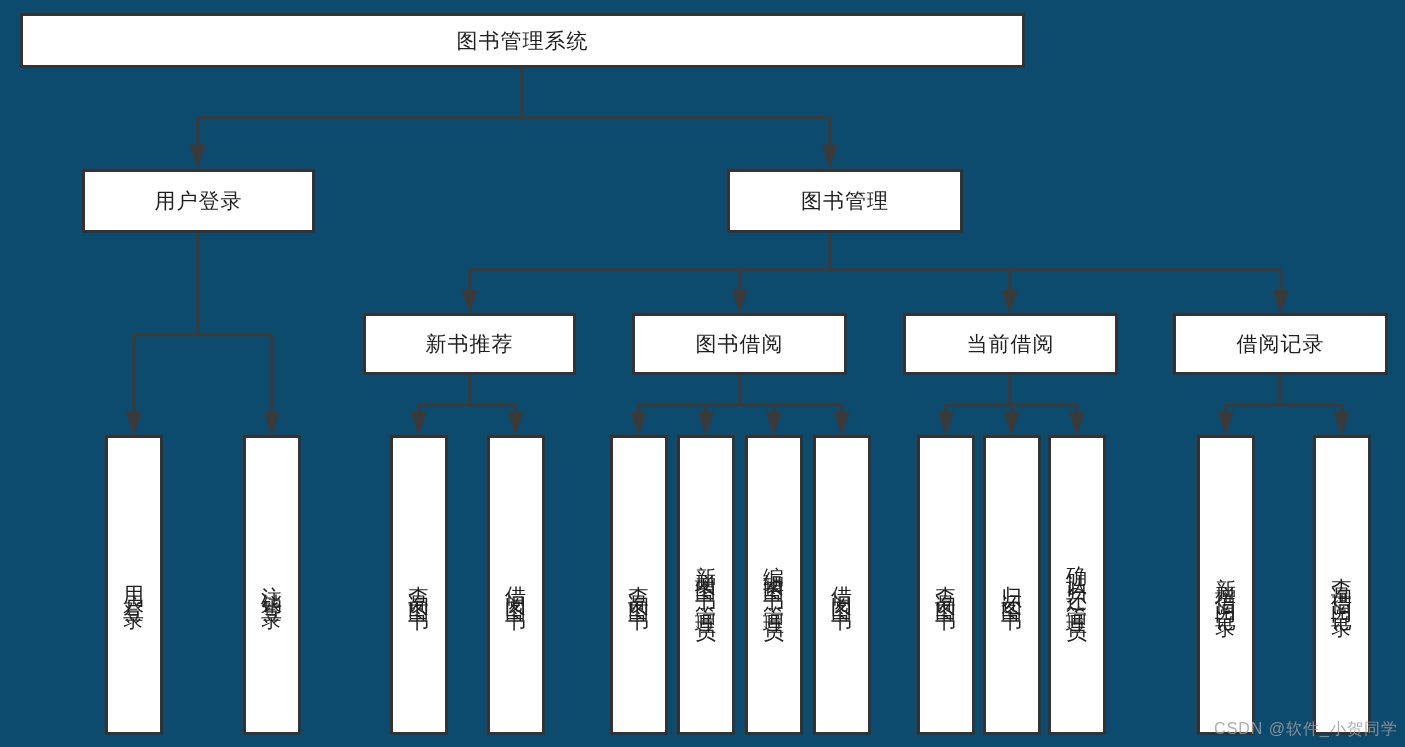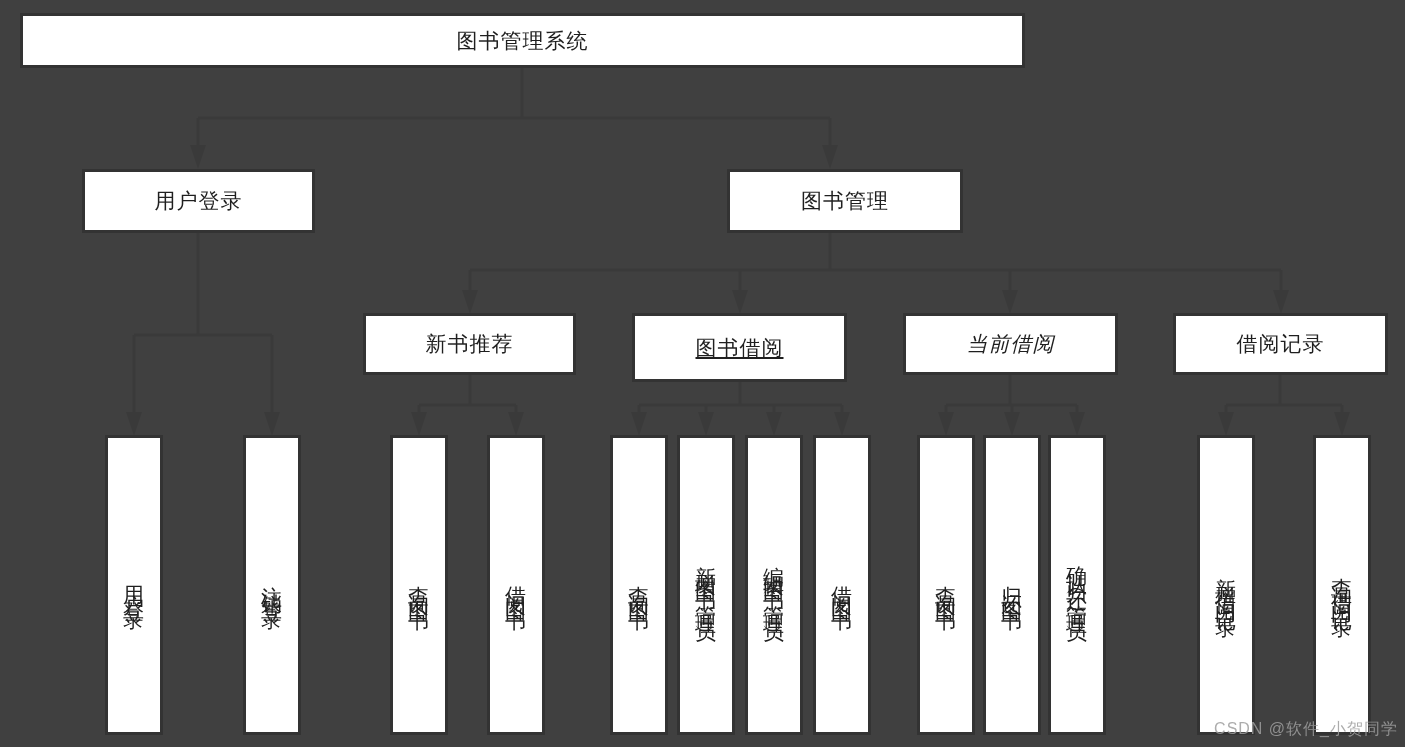--- a/index.html
+++ b/index.html
@@ -5,21 +5,21 @@
   html, body {
     margin: 0;
     padding: 0;
     background: #ffffff;
     font-family: "Liberation Sans", "DejaVu Sans", sans-serif;
   }
   .canvas {
     position: relative;
     width: 1405px;
     height: 747px;
-    background: #404040;
+    background: #0c4a6e;
     overflow: hidden;
   }
   svg.connectors {
     position: absolute;
     left: 0; top: 0;
     width: 1405px;
     height: 747px;
     z-index: 1;
   }
   .box {
@@ -116,24 +116,24 @@
   <div class="box" style="left:82px; top:169px; width:233px; height:64px;">
     <span>用户登录</span>
   </div>
   <div class="box" style="left:727px; top:169px; width:236px; height:64px;">
     <span>图书管理</span>
   </div>
 
   <div class="box" style="left:363px; top:313px; width:213px; height:62px;">
     <span>新书推荐</span>
   </div>
-  <div class="box" style="left:632px; top:313px; width:215px; height:69px;text-decoration:underline;">
+  <div class="box" style="left:632px; top:313px; width:215px; height:62px;">
     <span>图书借阅</span>
   </div>
-  <div class="box" style="left:903px; top:313px; width:215px; height:62px;font-style:italic;">
+  <div class="box" style="left:903px; top:313px; width:215px; height:62px;">
     <span>当前借阅</span>
   </div>
   <div class="box" style="left:1173px; top:313px; width:215px; height:62px;">
     <span>借阅记录</span>
   </div>
 
   <div class="box leaf" style="left:105px; top:435px; width:58px; height:300px;">
     <span class="vtext">用户登录</span>
   </div>
   <div class="box leaf" style="left:243px; top:435px; width:58px; height:300px;">

